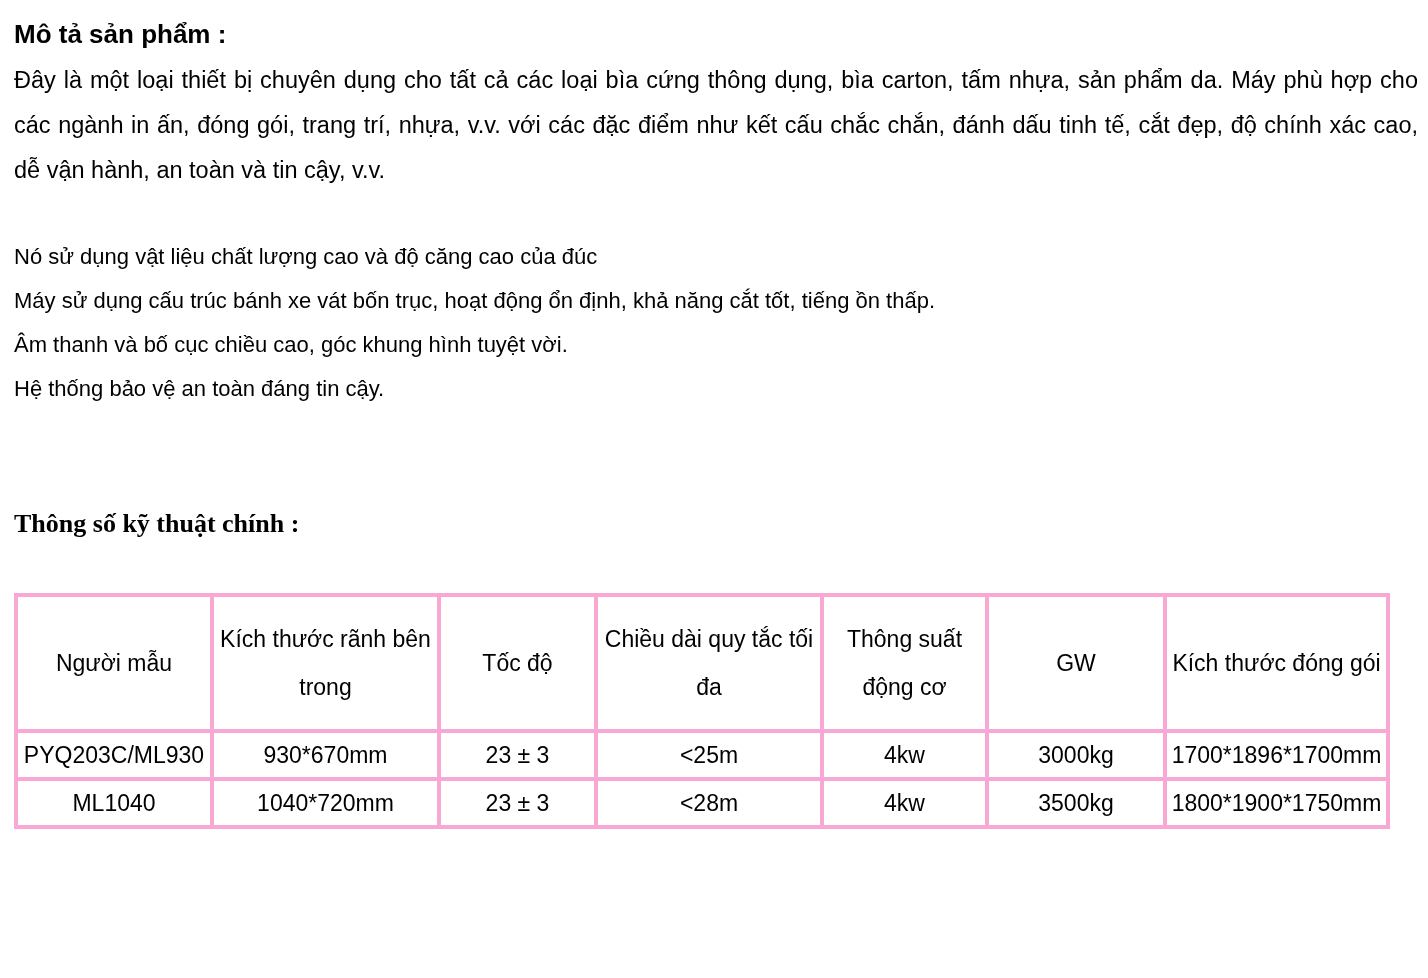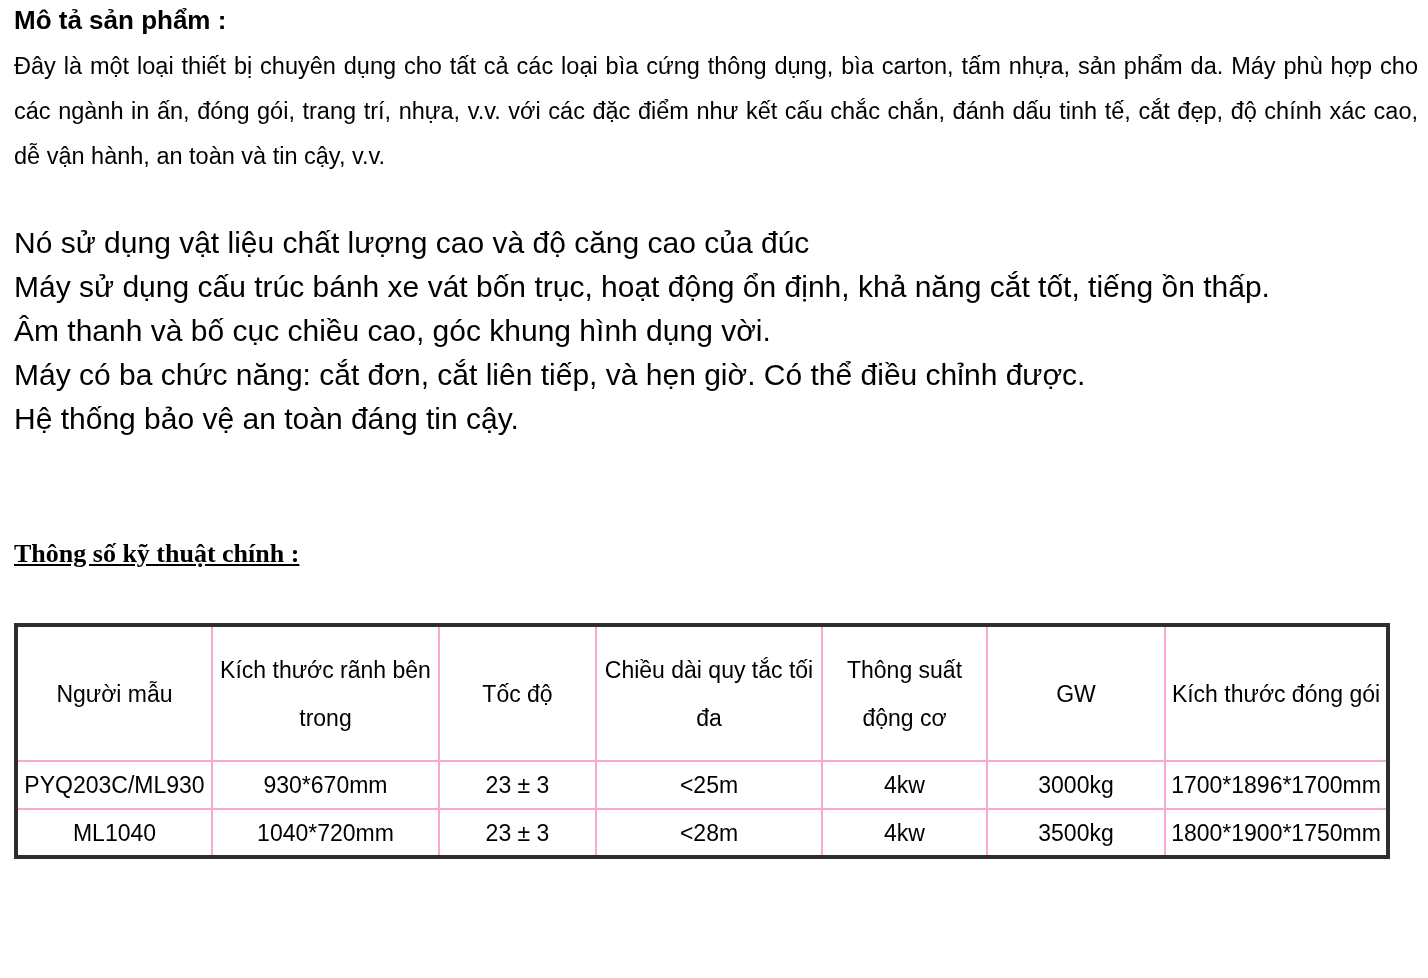--- a/index.html
+++ b/index.html
@@ -5,59 +5,58 @@
   * { box-sizing: border-box; margin: 0; padding: 0; }
   html, body { background: #ffffff; }
   body {
     width: 1428px;
     min-height: 978px;
     font-family: "Liberation Sans", "DejaVu Sans", sans-serif;
     color: #000000;
     overflow-x: hidden;
   }
   .page {
-    padding: 2px 10px 20px 14px;
+    padding: 16px 10px 20px 14px;
     width: 1140px;
   }
   .desc-heading {
     font-size: 26px;
     font-weight: bold;
     line-height: 36px;
     letter-spacing: 0;
   }
   .desc-paragraph {
     margin-top: 6px;
     width: 1404px;
     font-size: 23.5px;
     line-height: 45px;
     text-align: justify;
   }
   .features {
     margin-top: 42px;
-    font-size: 30px;
+    font-size: 22px;
     line-height: 44px;
   }
   .feature-line { white-space: nowrap; }
   .specs-heading {
     margin-top: 96px;
     font-family: "Liberation Serif", "DejaVu Serif", serif;
     font-size: 26px;
     font-weight: bold;
     line-height: 34px;
-    text-decoration: underline;
   }
   table.spec-table {
     margin-top: 52px;
     border-collapse: collapse;
     table-layout: fixed;
     width: 1372px;
     border: 4px solid #2e2e2e;
   }
   .spec-table th, .spec-table td {
-    border: 2px solid #f9a8d4;
+    border: 4px solid #f9a8d4;
     font-weight: normal;
     text-align: center;
     vertical-align: middle;
     font-size: 23px;
     padding: 0;
     overflow: hidden;
   }
   .spec-table thead th {
     height: 136px;
     line-height: 48px;
@@ -79,22 +78,21 @@
 
 <div class="page">
 
   <div class="desc-heading">Mô tả sản phẩm :</div>
 
   <div class="desc-paragraph">Đây là một loại thiết bị chuyên dụng cho tất cả các loại bìa cứng thông dụng, bìa carton, tấm nhựa, sản phẩm da. Máy phù hợp cho các ngành in ấn, đóng gói, trang trí, nhựa, v.v. với các đặc điểm như kết cấu chắc chắn, đánh dấu tinh tế, cắt đẹp, độ chính xác cao, dễ vận hành, an toàn và tin cậy, v.v.</div>
 
   <div class="features">
     <div class="feature-line">Nó sử dụng vật liệu chất lượng cao và độ căng cao của đúc</div>
     <div class="feature-line">Máy sử dụng cấu trúc bánh xe vát bốn trục, hoạt động ổn định, khả năng cắt tốt, tiếng ồn thấp.</div>
-    <div class="feature-line">Âm thanh và bố cục chiều cao, góc khung hình dụng vời.</div>
-    <div class="feature-line">Máy có ba chức năng: cắt đơn, cắt liên tiếp, và hẹn giờ. Có thể điều chỉnh được.</div>
+    <div class="feature-line">Âm thanh và bố cục chiều cao, góc khung hình tuyệt vời.</div>
     <div class="feature-line">Hệ thống bảo vệ an toàn đáng tin cậy.</div>
   </div>
 
   <div class="specs-heading">Thông số kỹ thuật chính :</div>
 
   <table class="spec-table">
     <colgroup>
       <col class="c0">
         <col class="c1">
         <col class="c2">

